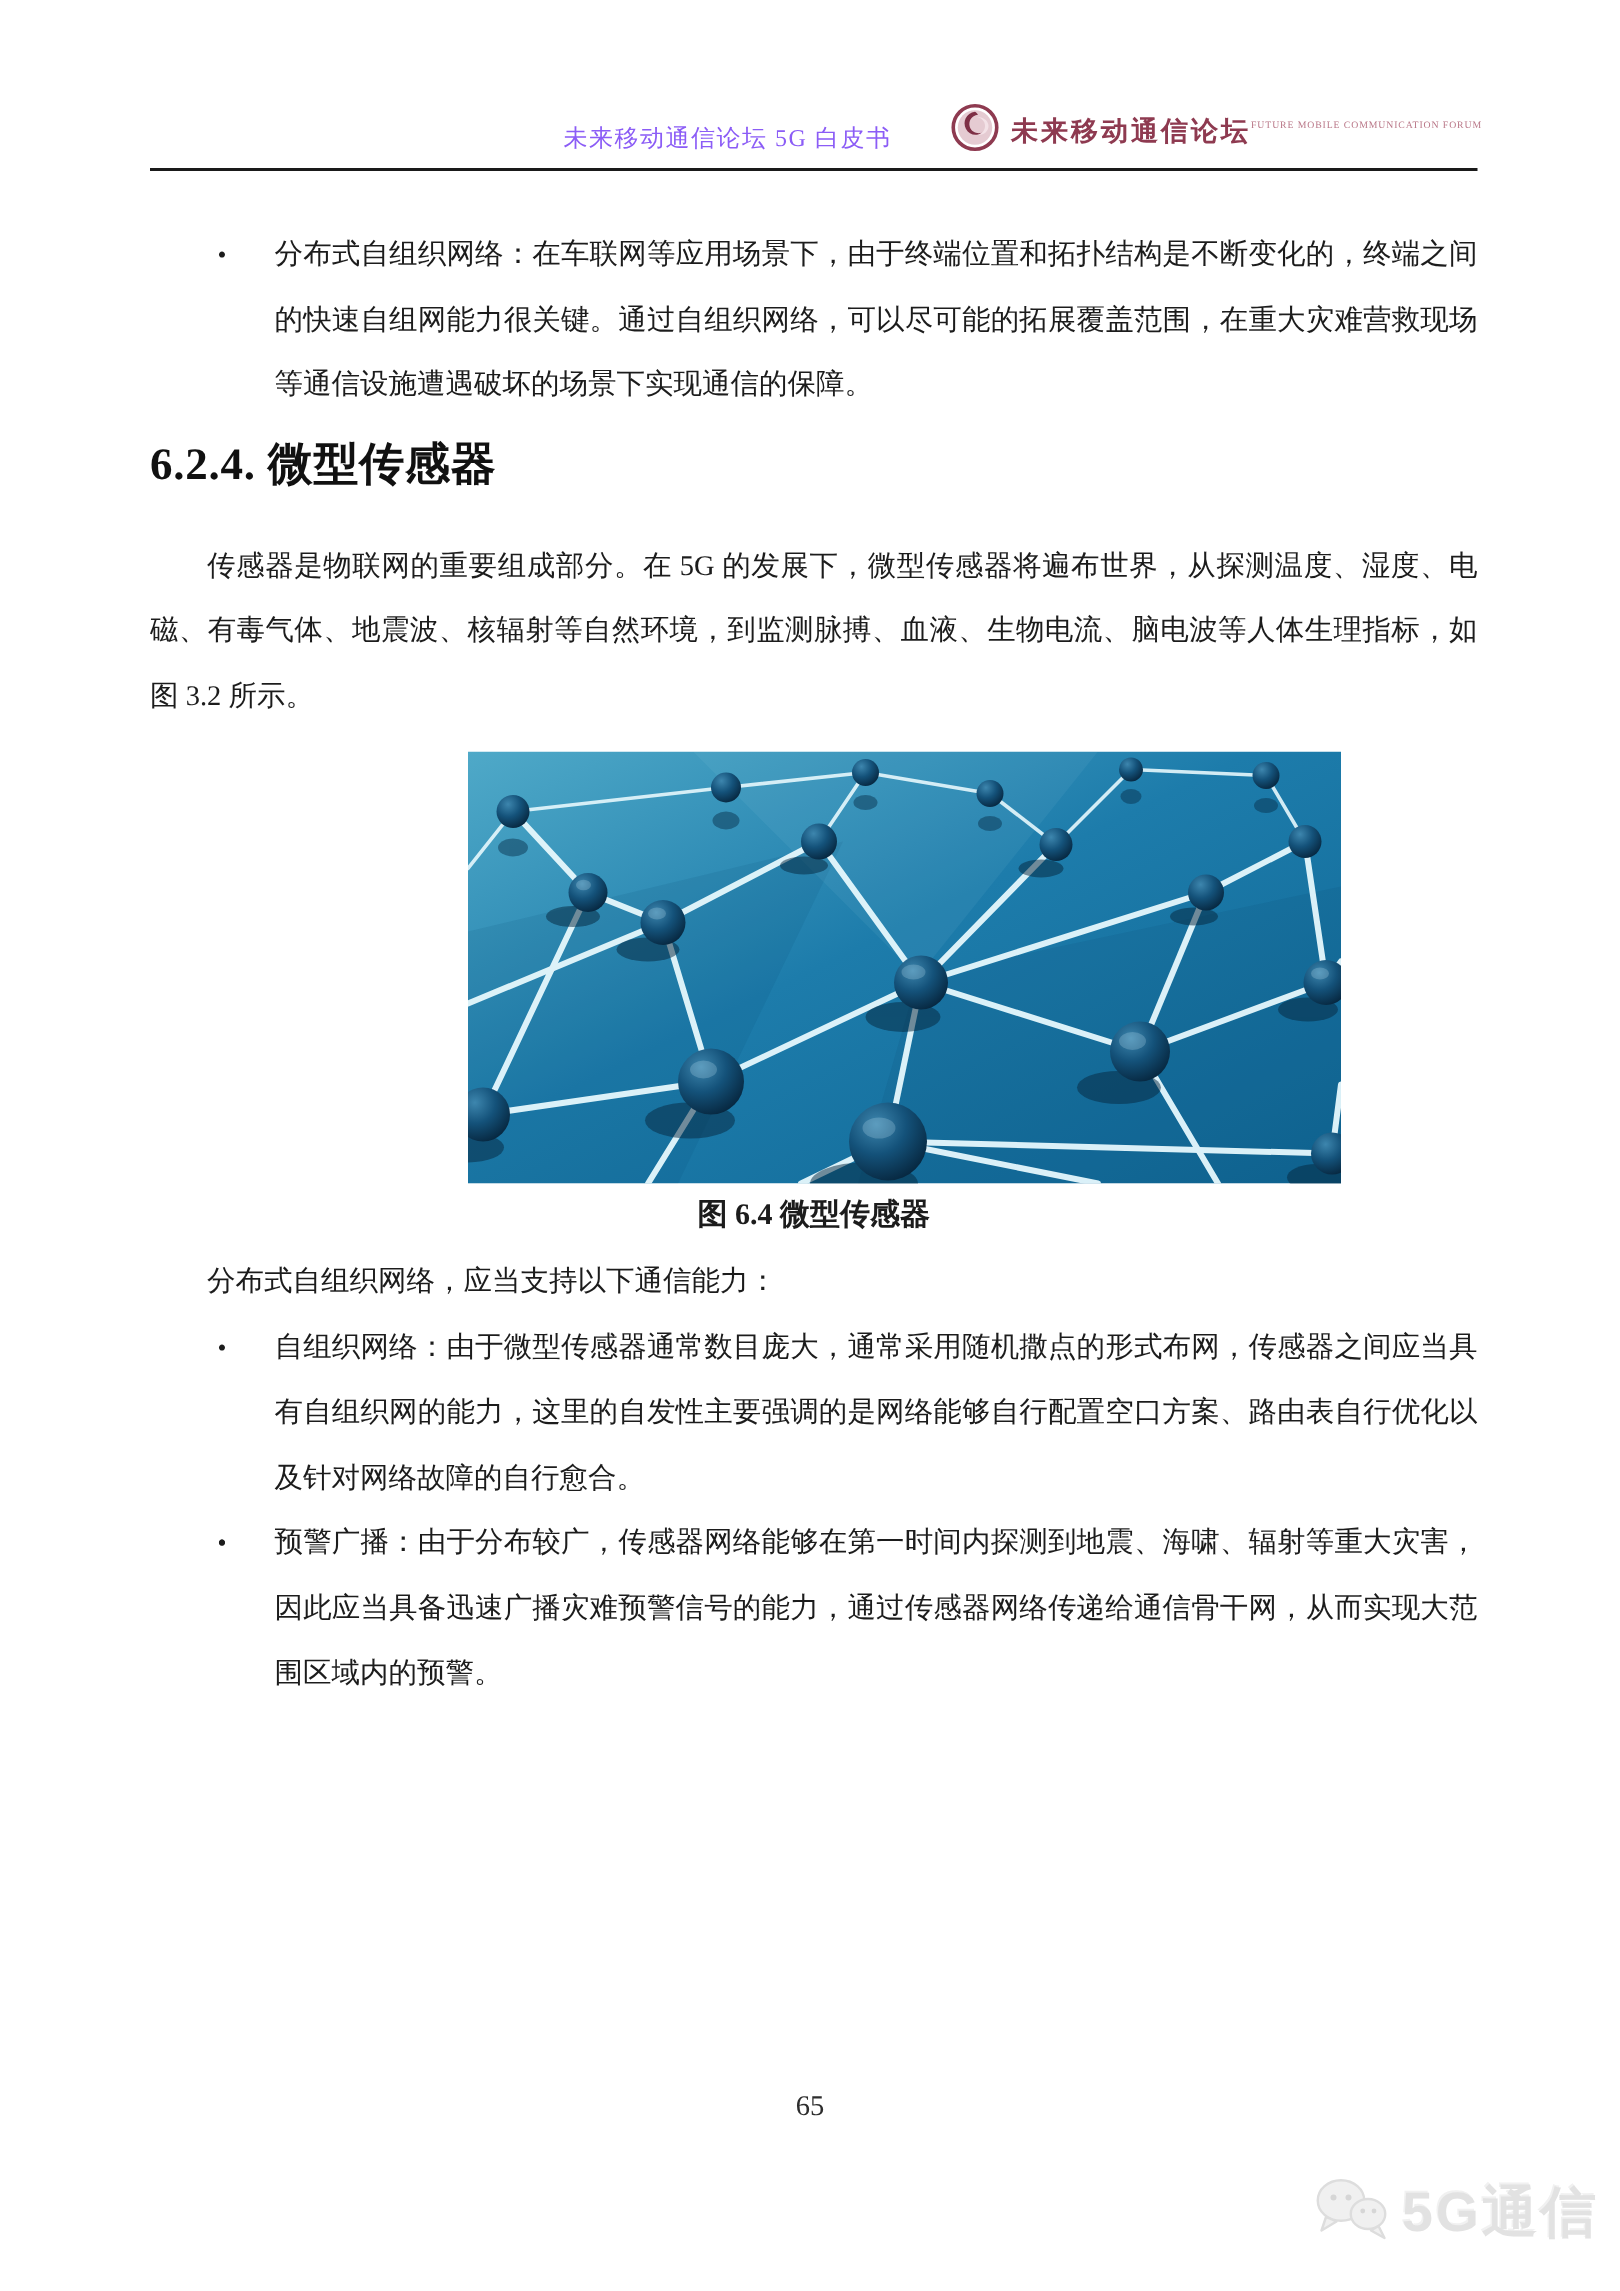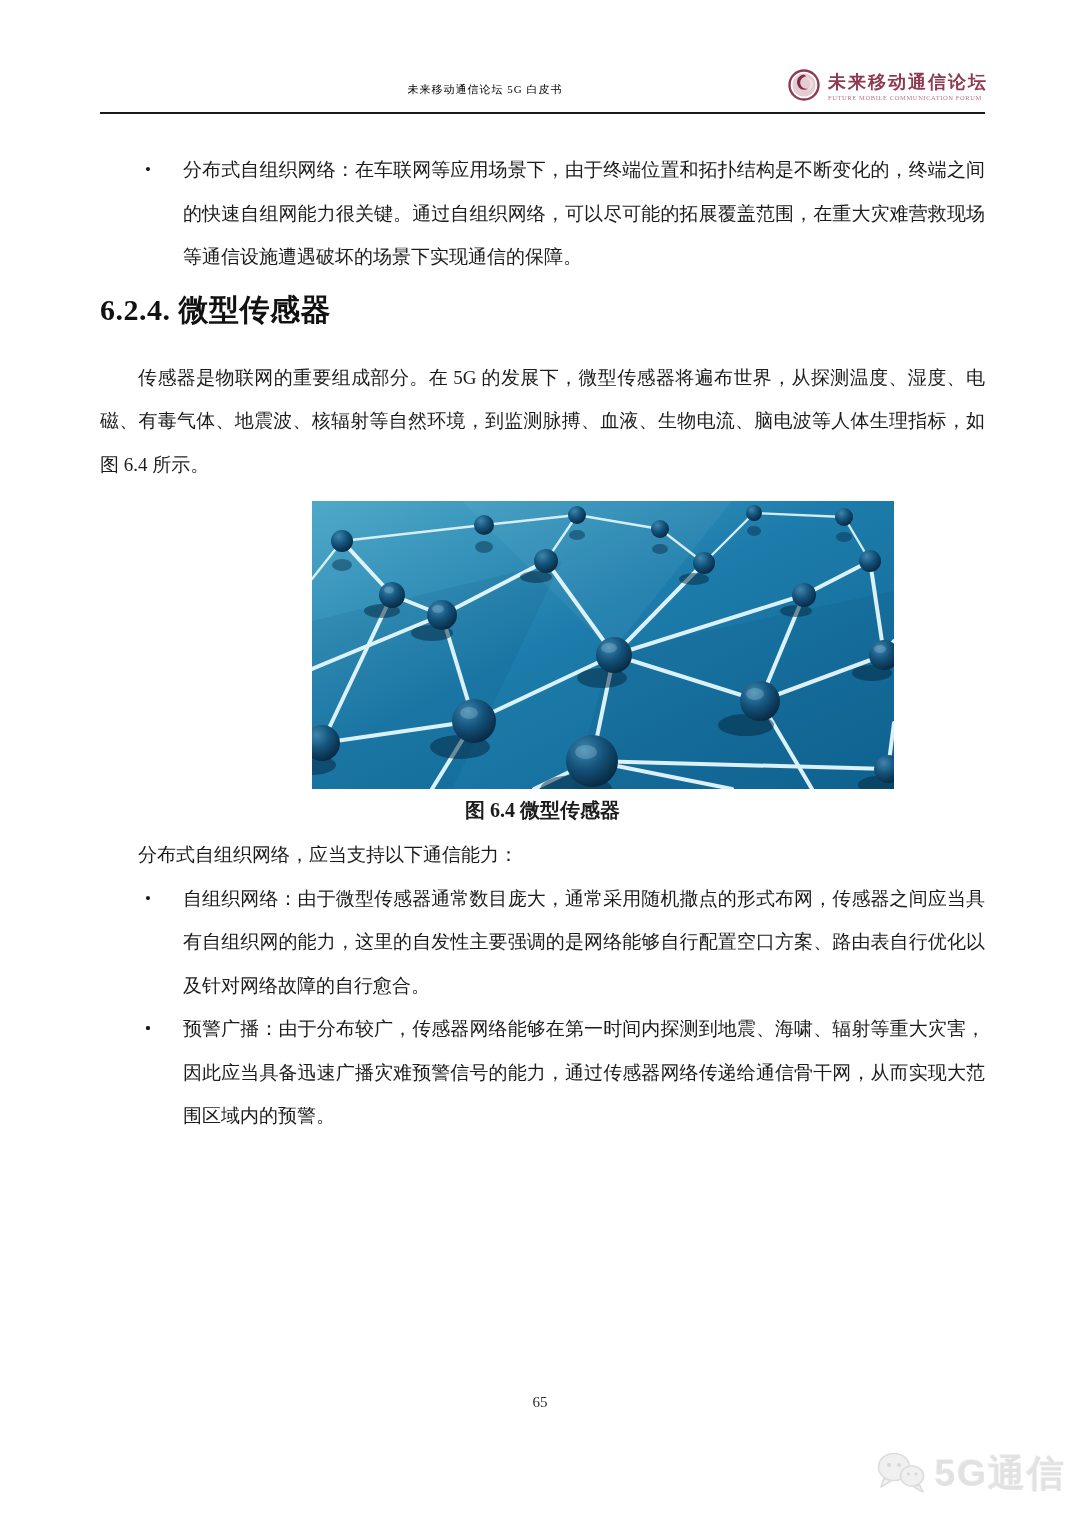--- a/index.html
+++ b/index.html
@@ -14,32 +14,32 @@
     background: #ffffff;
     overflow: hidden;
     color: #1c1c1c;
   }
 
   
   .header-title {
     position: absolute;
     top: 82px; left: 0; right: 110px;
     text-align: center;
-    font-size: 11px;
-    color: #000000;
+    font-size: 16px;
+    color: #8b5cf6;
     letter-spacing: 1px;
   }
   .logo {
     position: absolute;
     top: 68px; right: 92px;
     display: flex;
     align-items: center;
     gap: 7px;
   }
-  .logo-text-block { display: flex; flex-direction: column; line-height: 1.1; justify-content: flex-end; }
+  .logo-text-block { display: flex; flex-direction: row; line-height: 1.1; justify-content: flex-end; }
   .logo-cn {
     font-size: 18px;
     font-weight: bold;
     color: #8e3a50;
     letter-spacing: 2px;
   }
   .logo-en {
     font-size: 6.5px;
     color: #b97687;
     letter-spacing: 0.6px;
@@ -104,21 +104,21 @@
     margin-top: 8px;
     text-indent: 2em;
   }
   .cap-list { list-style: none; }
 
   
   .page-number {
     position: absolute;
     top: 1394px; left: 0; right: 0;
     text-align: center;
-    font-size: 15px;
+    font-size: 19px;
     color: #2d2d2d;
   }
   .watermark {
     position: absolute;
     top: 1448px; right: 14px;
     display: flex;
     align-items: center;
     gap: 6px;
     user-select: none;
   }
@@ -159,21 +159,21 @@
 
     <ul class="top-list">
       <li class="bullet-item">
         <span class="marker">•</span>
         <span>分布式自组织网络：在车联网等应用场景下，由于终端位置和拓扑结构是不断变化的，终端之间的快速自组网能力很关键。通过自组织网络，可以尽可能的拓展覆盖范围，在重大灾难营救现场等通信设施遭遇破坏的场景下实现通信的保障。</span>
       </li>
     </ul>
 
     <h2 class="section-heading">6.2.4. 微型传感器</h2>
 
-    <p class="intro-para">传感器是物联网的重要组成部分。在 5G 的发展下，微型传感器将遍布世界，从探测温度、湿度、电磁、有毒气体、地震波、核辐射等自然环境，到监测脉搏、血液、生物电流、脑电波等人体生理指标，如图 6.4 所示。</p>
+    <p class="intro-para">传感器是物联网的重要组成部分。在 5G 的发展下，微型传感器将遍布世界，从探测温度、湿度、电磁、有毒气体、地震波、核辐射等自然环境，到监测脉搏、血液、生物电流、脑电波等人体生理指标，如图 3.2 所示。</p>
 
     <div class="figure-wrap">
       <svg class="network-image" viewBox="0 0 582 288" preserveAspectRatio="none">
         <defs>
           <linearGradient id="bgGrad" x1="0" y1="0" x2="1" y2="1">
             <stop offset="0" stop-color="#4fa9c8"></stop>
             <stop offset="0.45" stop-color="#1d7cab"></stop>
             <stop offset="1" stop-color="#0f6694"></stop>
           </linearGradient>
           <radialGradient id="sph" cx="0.35" cy="0.28" r="0.85">

